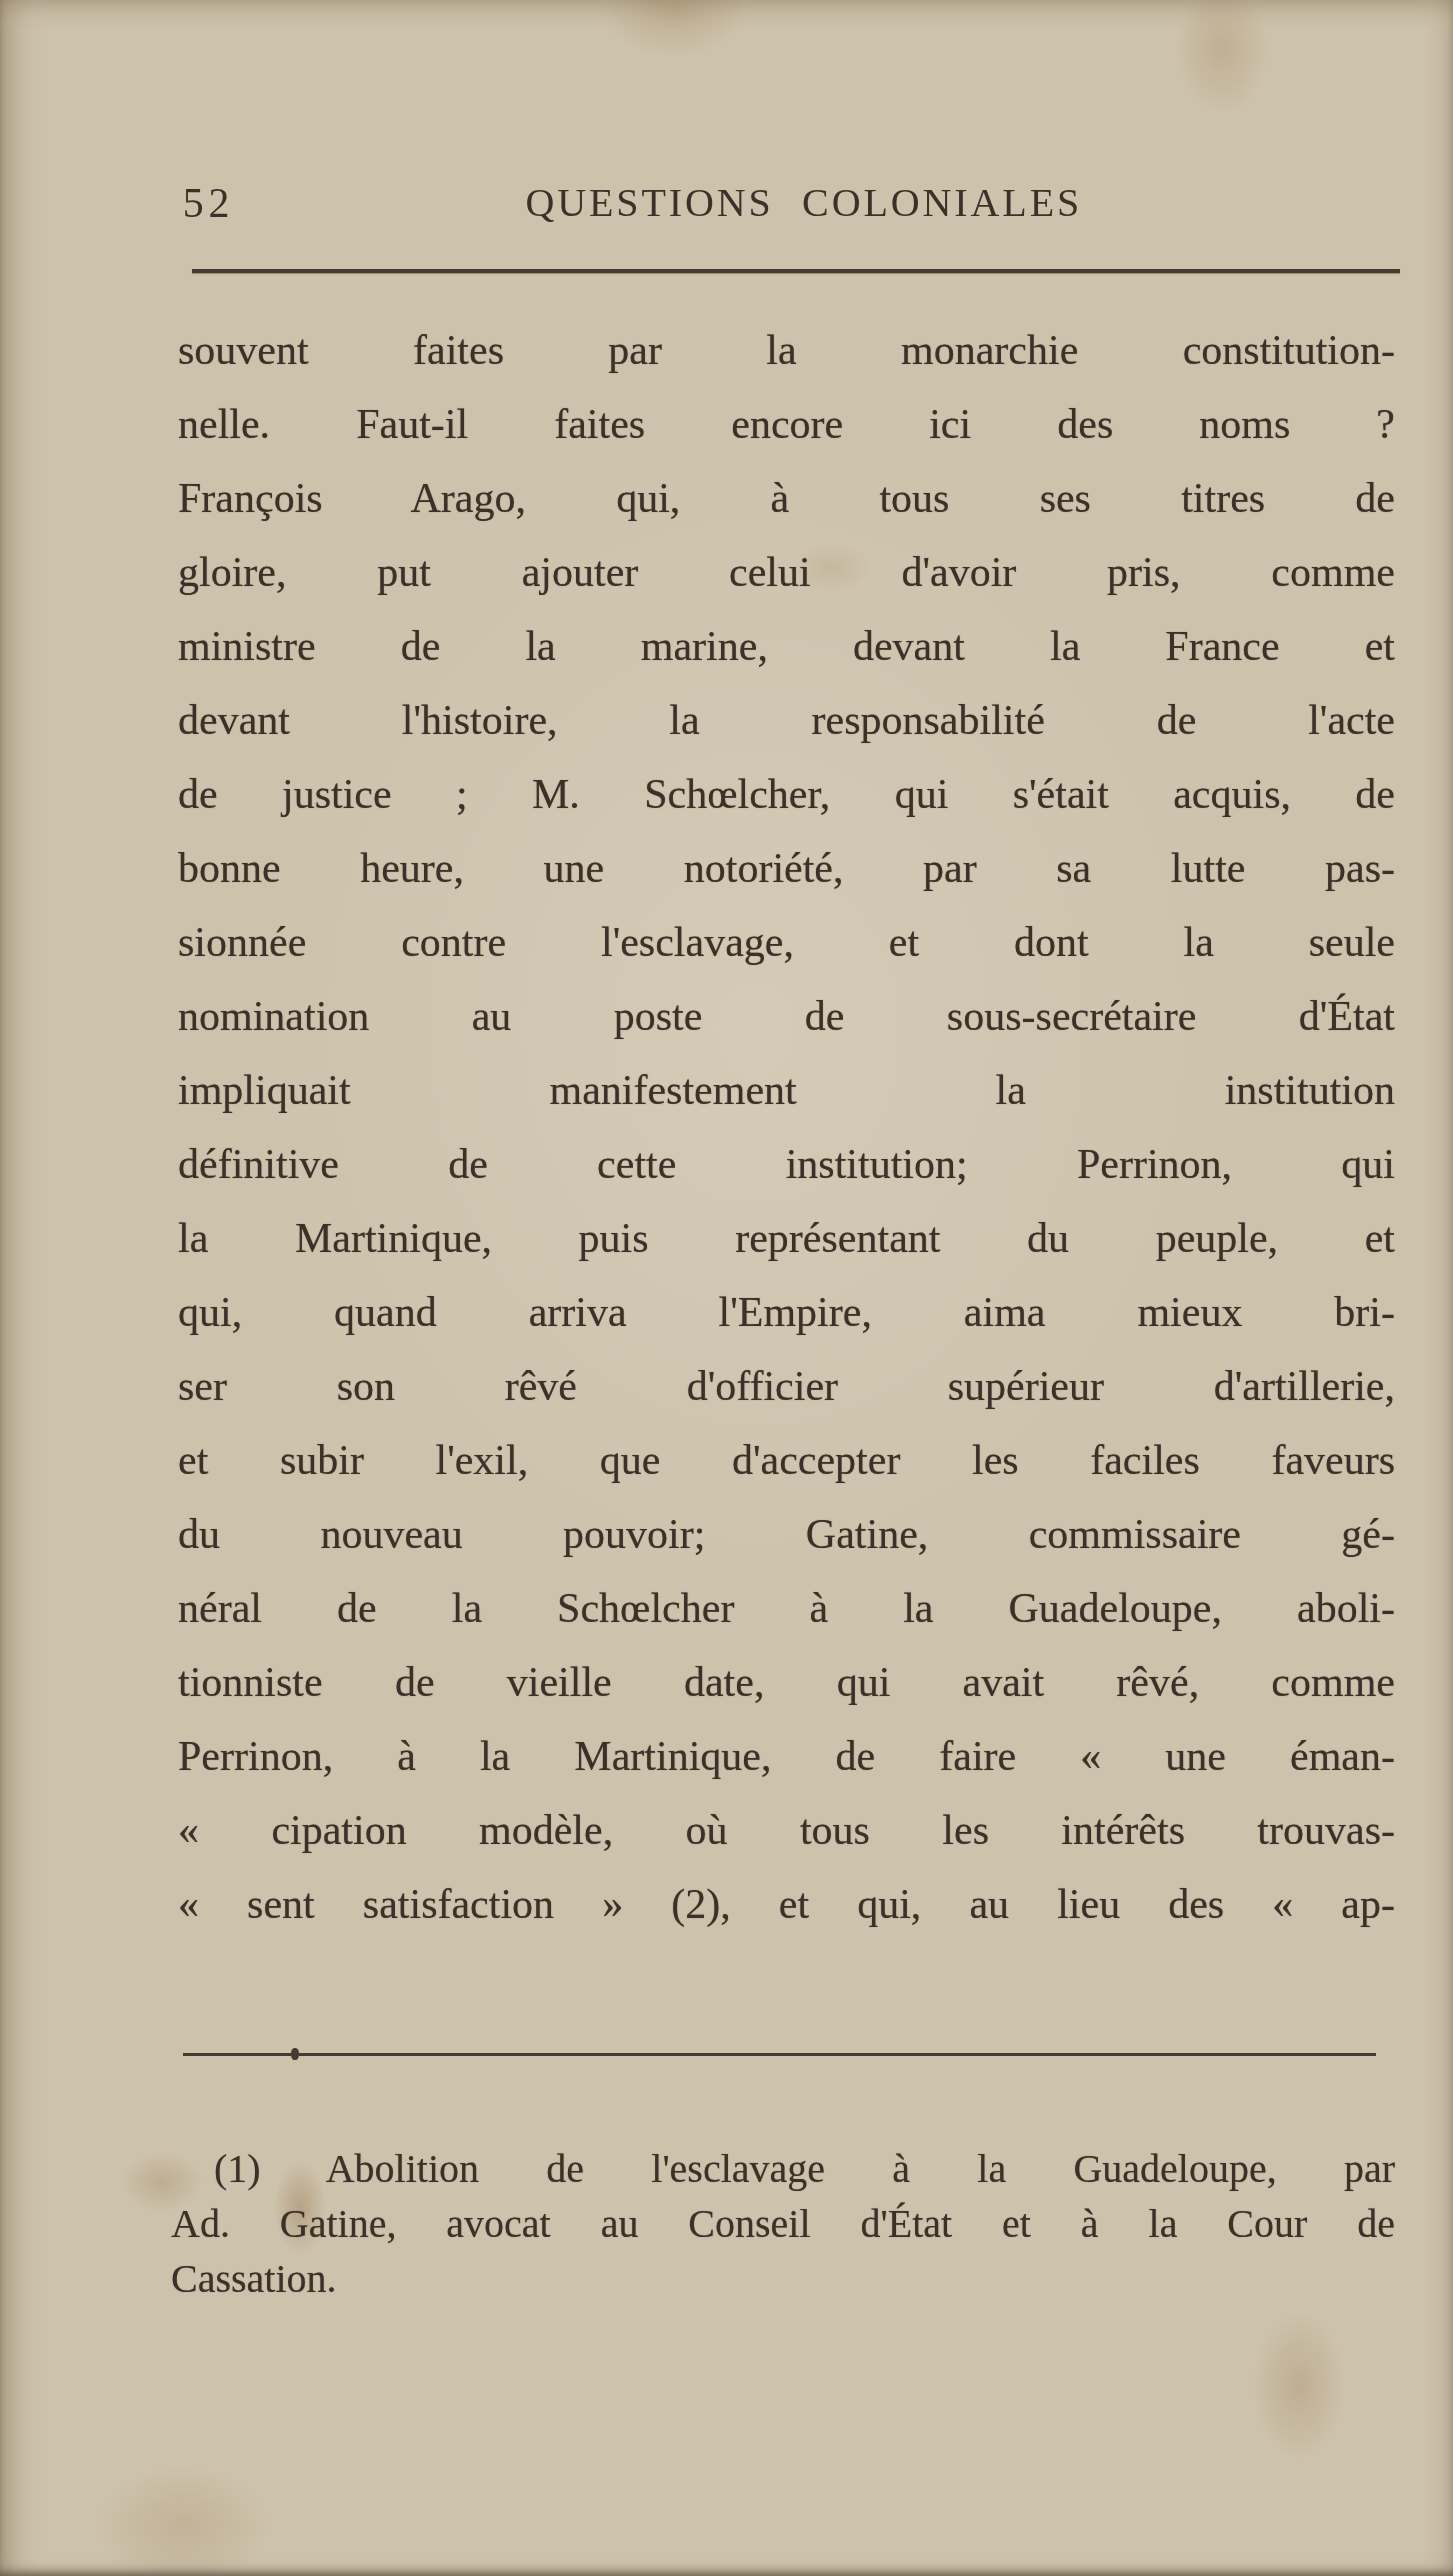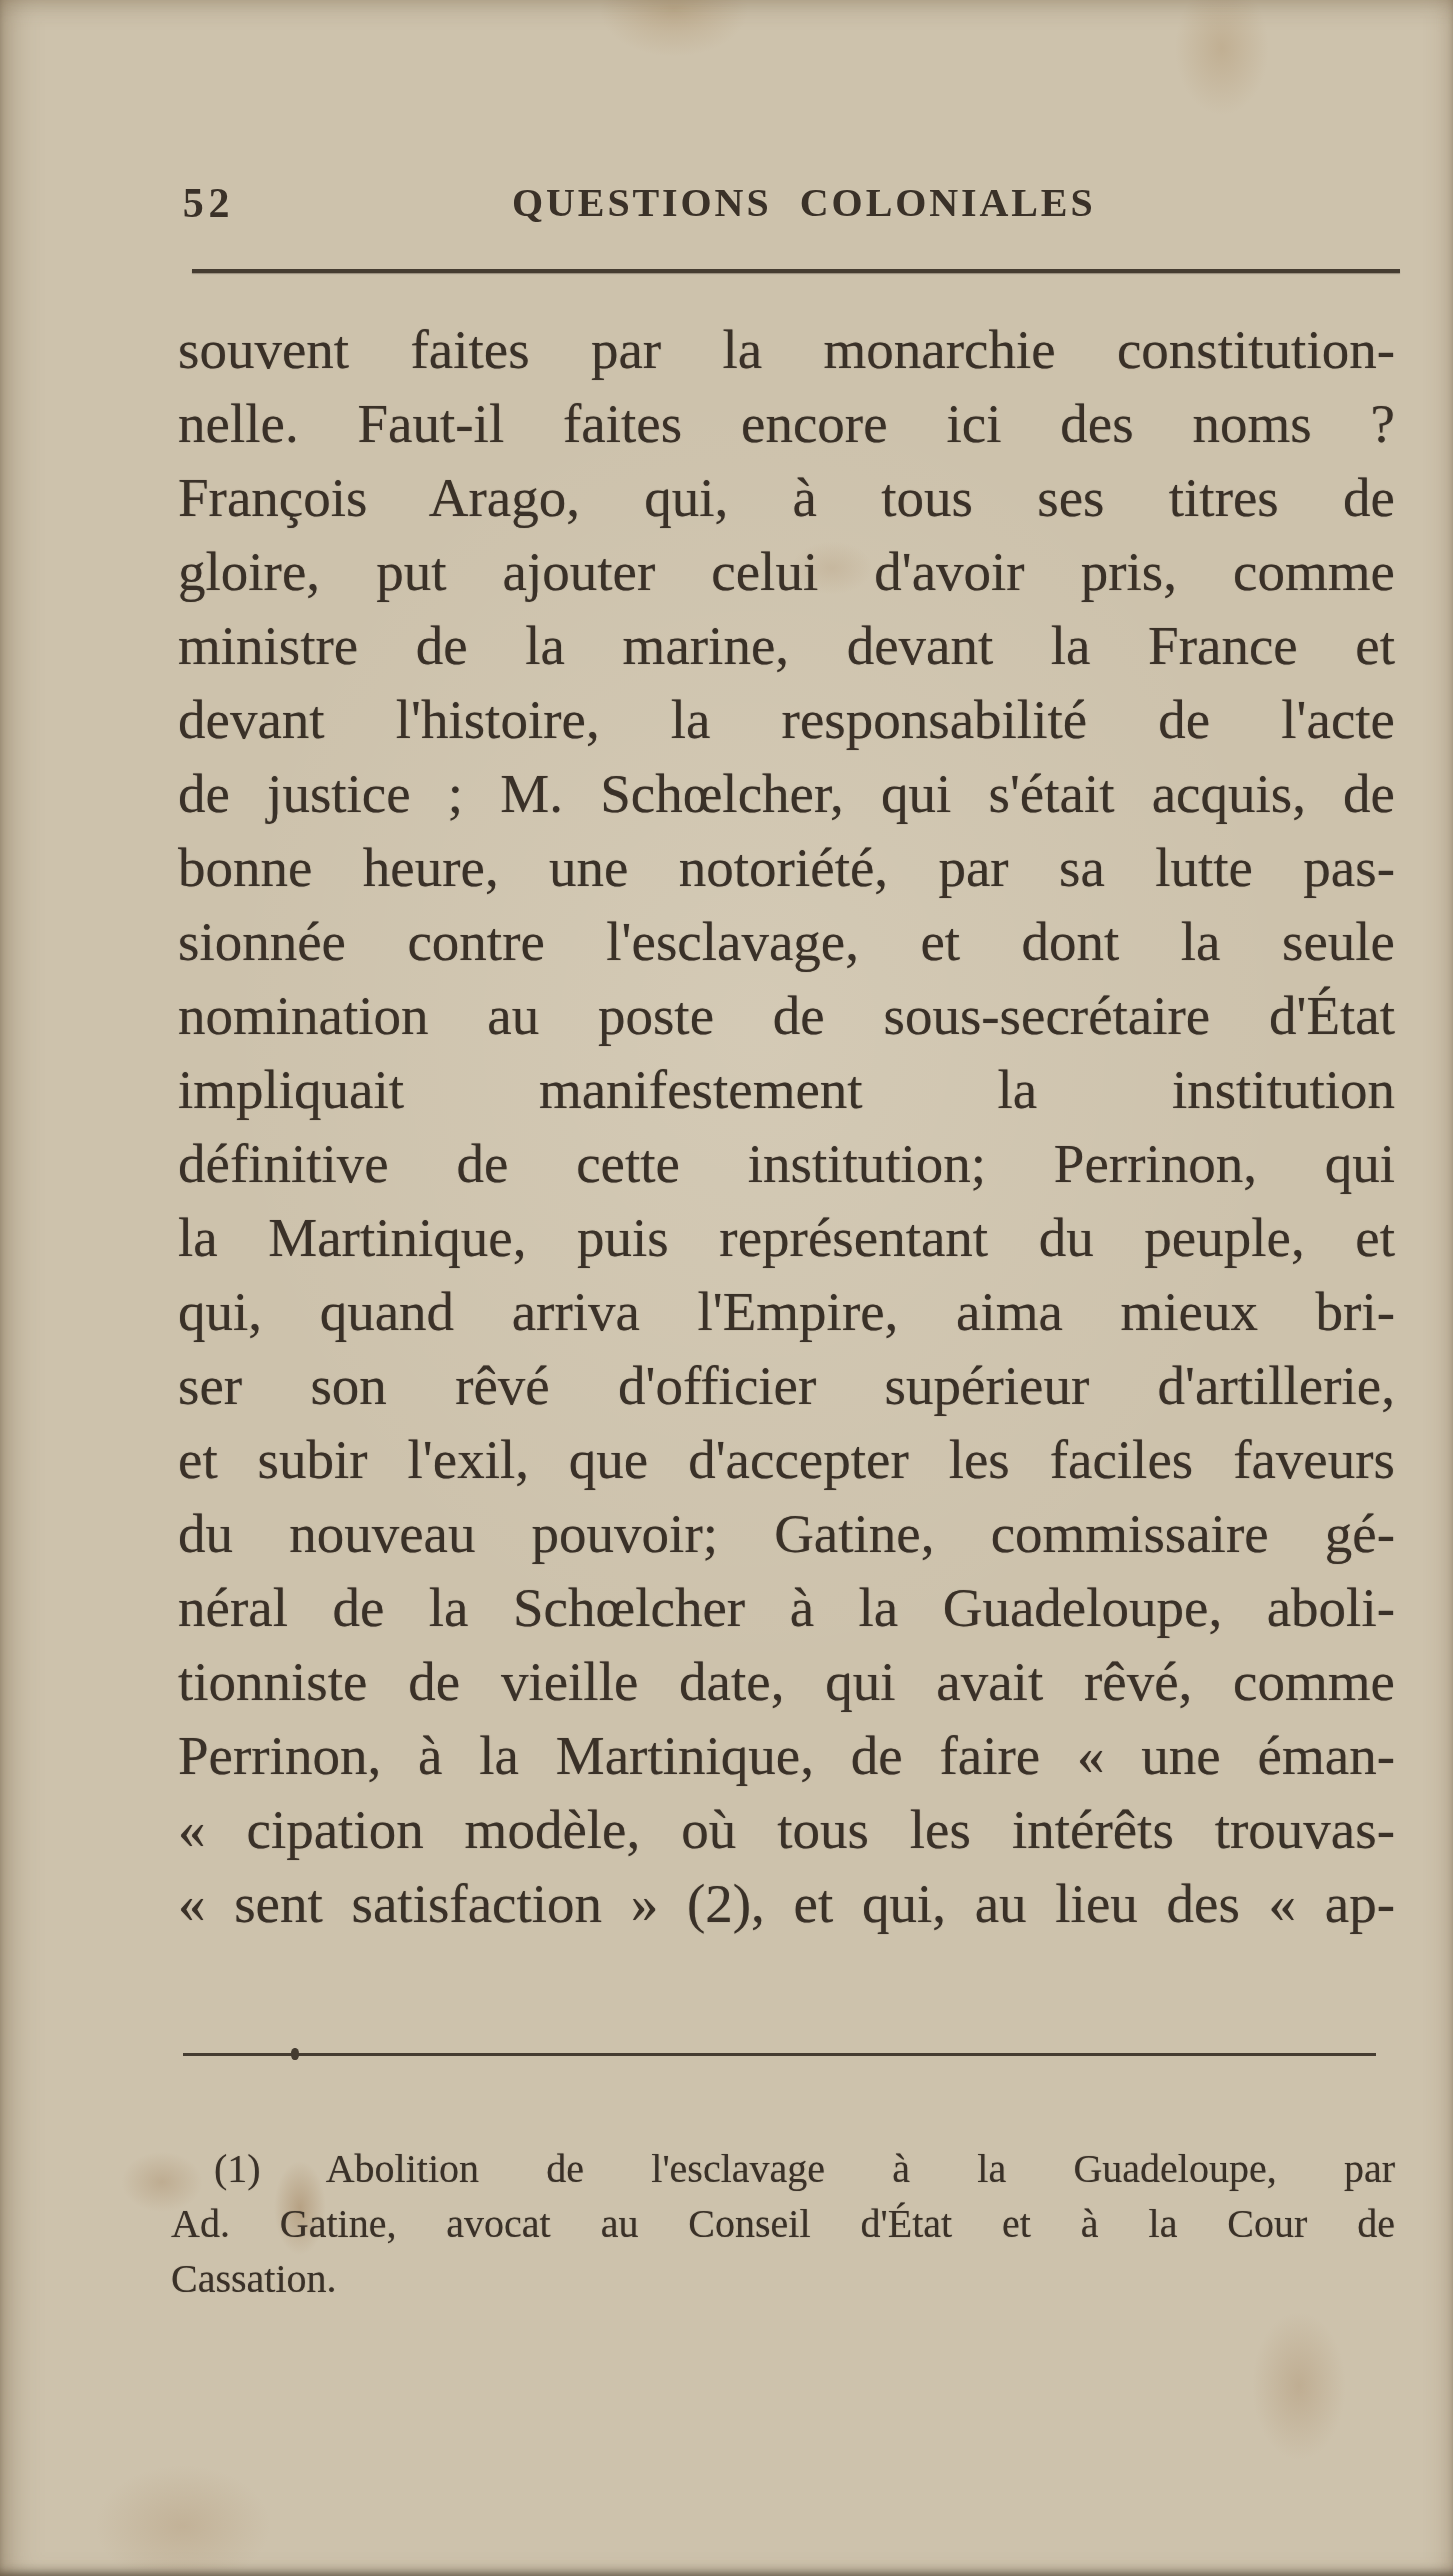--- a/index.html
+++ b/index.html
@@ -21,38 +21,38 @@
       radial-gradient(ellipse 125px 87px at 183px 2526px, rgba(150,112,70,.20), rgba(150,112,70,0) 70%),
       radial-gradient(ellipse 58px 38px  at 832px 568px,  rgba(150,112,70,.15), rgba(150,112,70,0) 70%),
       radial-gradient(ellipse 722px 866px at 52% 40%,     rgba(255,250,238,.14), rgba(255,250,238,0) 75%);
     box-shadow:
       inset 21px 0 33px -15.4px rgba(110,88,60,.50),
       inset -15.4px 0 27px -13.5px rgba(110,88,60,.38),
       inset 0 17.3px 29px -17.3px rgba(110,88,60,.30),
       inset 0 -6.7px 9.6px -3.8px rgba(45,36,26,.65);
     color: #3a3128;
   }
-  .header { position: absolute; left: 178px; width: 1217px; top: 179px; height: 50px; font-weight: bold; }
+  .header { position: absolute; left: 178px; width: 1217px; top: 179px; height: 50px; }
   .pagenum {
     position: absolute; left: 4.8px; top: 0;
     font-size: 42px; letter-spacing: 4.8px;
   }
   .running {
     position: absolute; left: 0; right: 0; top: 0;
     text-align: center;
     font-size: 40px; letter-spacing: 2.9px; word-spacing: 15.4px;
     transform: translateX(17.3px);
   }
   .header-rule {
     position: absolute; left: 192px; top: 269px; width: 1208px; height: 3.8px;
     background: #453c31; box-shadow: 0 1px 1px rgba(69,60,49,.4);
   }
   .bodytext {
     position: absolute; left: 178px; top: 313px; width: 1217px;
-    font-size: 55px; line-height: 74px;
+    font-size: 42px; line-height: 74px;
     text-shadow: 0 0 1px rgba(58,49,40,.55);
   }
   .line {
     text-align: justify;
     text-align-last: justify;
     white-space: normal;
   }
   .fn-rule {
     position: absolute; left: 183px; top: 2053px; width: 1193px; height: 2.9px;
     background: #453c31;

